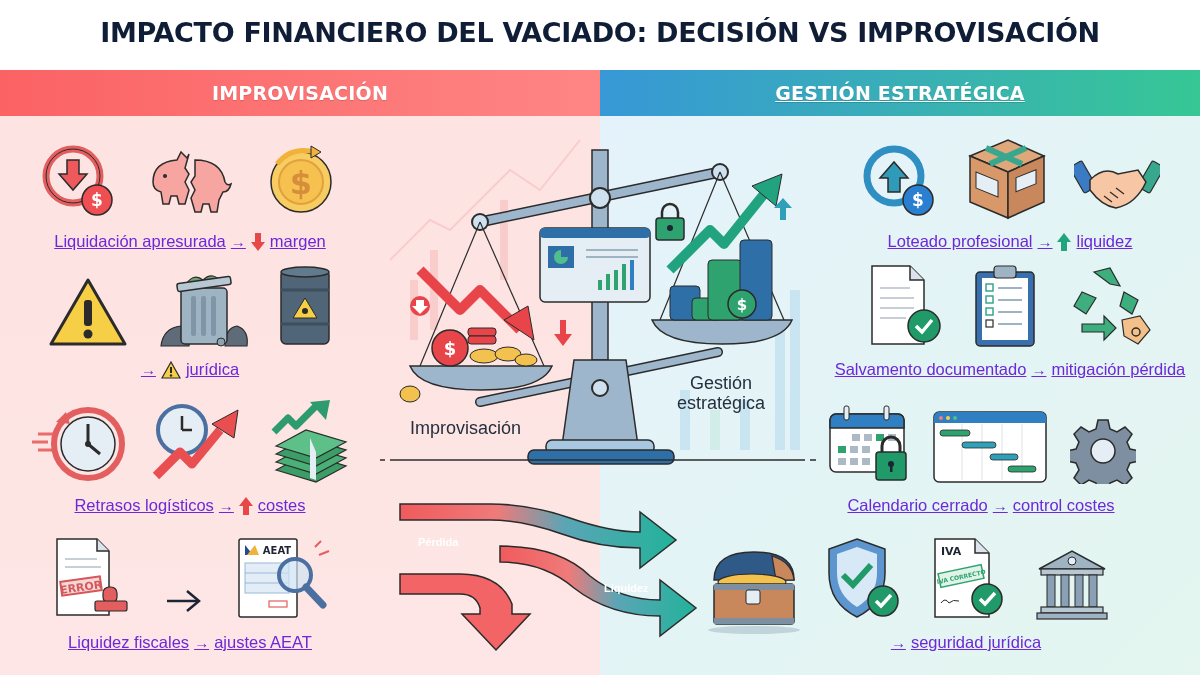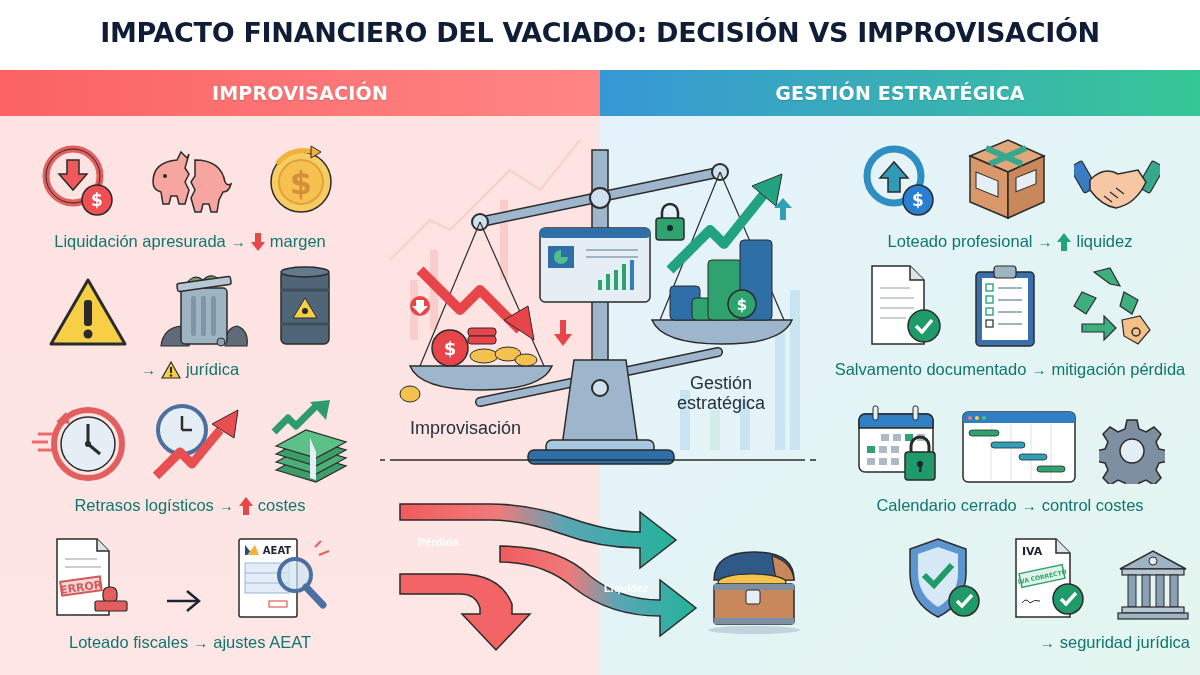--- a/index.html
+++ b/index.html
@@ -10,30 +10,30 @@
     position: absolute; left: 0; top: 0; width: 1200px; height: 64px;
     display: flex; align-items: center; justify-content: center;
     font-family: "DejaVu Sans", sans-serif; font-weight: bold; font-size: 27px;
     color: #0f1e36; letter-spacing: -0.3px; background: #ffffff;
   }
 
   .banner { position: absolute; top: 70px; height: 46px; display: flex; align-items: center; justify-content: center;
     font-family: "DejaVu Sans", sans-serif; font-weight: bold; font-size: 19px; color: #ffffff; letter-spacing: 0.2px;
     text-shadow: 0 1px 1px rgba(0,0,0,0.15); }
   .banner.left { left: 0; width: 600px; background: linear-gradient(90deg, #fb6264 0%, #fd7878 60%, #ff8585 100%); }
-  .banner.right { left: 600px; width: 600px; background: linear-gradient(90deg, #3798d6 0%, #39b3b0 60%, #36c795 100%); }
+  .banner.right { left: 600px; width: 600px; background: linear-gradient(90deg, #3798d6 0%, #39b3b0 60%, #36c795 100%); text-decoration: underline; }
 
   .panel { position: absolute; top: 116px; height: 559px; }
   .panel.left { left: 0; width: 600px; background: linear-gradient(180deg, #fde3e2 0%, #fde6e5 100%); }
   .panel.right { left: 600px; width: 600px; background: linear-gradient(135deg, #e4f3fb 0%, #e3f4f4 60%, #e4f6ef 100%); }
 
   .item { position: absolute; width: 360px; display: flex; flex-direction: column; align-items: center; }
   .icons { display: flex; gap: 26px; align-items: flex-end; height: 86px; }
   .icons svg { display: block; }
-  .caption { margin-top: 12px; font-size: 16.5px; color: #0f766e; white-space: nowrap; display: flex; align-items: center; gap: 5px; }
+  .caption { margin-top: 12px; font-size: 16.5px; color: #6d28d9; white-space: nowrap; display: flex; align-items: center; gap: 5px; text-decoration: underline; }
   .caption .arrow-glyph { font-size: 15px; }
   .mini-arrow { display: inline-block; }
 
   .center { position: absolute; left: 380px; top: 130px; width: 450px; height: 545px; }
 
   .center-label { position: absolute; font-size: 18px; color: #25303e; text-align: center; line-height: 1.1; }
   .flow-label { position: absolute; font-size: 11px; font-weight: bold; color: #ffffff; }
 </style>
 </head>
 <body>
@@ -183,21 +183,21 @@
       <line x1="12" y1="38" x2="56" y2="38" stroke="#9bb7d4"></line>
       <line x1="12" y1="48" x2="56" y2="48" stroke="#9bb7d4"></line>
       <rect x="36" y="66" width="18" height="6" fill="none" stroke="#e35e5f" stroke-width="1.2"></rect>
       <circle cx="62" cy="40" r="16" fill="#cfe3f3" fill-opacity="0.7" stroke="#4a6fa0" stroke-width="4"></circle>
       <line x1="73" y1="52" x2="90" y2="70" stroke="#4a6fa0" stroke-width="7" stroke-linecap="round"></line>
       <line x1="82" y1="12" x2="88" y2="6" stroke="#e35e5f" stroke-width="2"></line>
       <line x1="86" y1="20" x2="96" y2="16" stroke="#e35e5f" stroke-width="2"></line>
     </svg>
   </div>
   <div class="caption">
-    <span>Loteado fiscales</span>
+    <span>Liquidez fiscales</span>
     <span class="arrow-glyph">→</span>
     <span>ajustes AEAT</span>
   </div>
 </div>
 
 <div class="item" style="left:830px; top:134px;">
   <div class="icons">
     <svg width="80" height="80" viewBox="0 0 80 80">
       <circle cx="34" cy="36" r="27" fill="none" stroke="#2f8fc2" stroke-width="7"></circle>
       <path d="M28 52 h12 v-14 h8 l-14 -16 l-14 16 h8z" fill="#2f9bb8" stroke="#2b2b2b" stroke-width="1.5"></path>
@@ -267,21 +267,21 @@
       <circle cx="72" cy="70" r="4" fill="none" stroke="#2b2b2b" stroke-width="1.5"></circle>
     </svg>
   </div>
   <div class="caption">
     <span>Salvamento documentado</span>
     <span class="arrow-glyph">→</span>
     <span>mitigación pérdida</span>
   </div>
 </div>
 
-<div class="item" style="left:830px; top:398px;">
+<div class="item" style="left:801px; top:398px;">
   <div class="icons" style="gap:20px;">
     <svg width="86" height="82" viewBox="0 0 86 82">
       <rect x="4" y="12" width="74" height="58" rx="6" fill="#ffffff" stroke="#2b2b2b" stroke-width="1.5"></rect>
       <path d="M4 18 a6 6 0 0 1 6 -6 h62 a6 6 0 0 1 6 6 v8 h-74z" fill="#2f7fc2" stroke="#2b2b2b" stroke-width="1.5"></path>
       <rect x="18" y="4" width="5" height="14" rx="2" fill="#e6eef5" stroke="#2b2b2b"></rect>
       <rect x="58" y="4" width="5" height="14" rx="2" fill="#e6eef5" stroke="#2b2b2b"></rect>
       <g fill="#aeb9c6">
         <rect x="26" y="32" width="8" height="7"></rect>
           <rect x="38" y="32" width="8" height="7"></rect>
           <rect x="50" y="32" width="8" height="7" fill="#2fa36f"></rect>
@@ -320,21 +320,21 @@
       <circle cx="33" cy="33" r="12" fill="#e6eef5" stroke="#2b2b2b" stroke-width="1.5"></circle>
     </svg>
   </div>
   <div class="caption">
     <span>Calendario cerrado</span>
     <span class="arrow-glyph">→</span>
     <span>control costes</span>
   </div>
 </div>
 
-<div class="item" style="left:830px; top:535px;align-items:flex-end;">
+<div class="item" style="left:786px; top:535px;">
   <div class="icons">
     <svg width="80" height="86" viewBox="0 0 80 86">
       <path d="M34 4 l28 10 v24 q0 30 -28 44 q-28 -14 -28 -44 v-24z" fill="#5d96cf" stroke="#2b2b2b" stroke-width="1.5"></path>
       <path d="M34 12 l20 7 v19 q0 22 -20 34 q-20 -12 -20 -34 v-19z" fill="#d7e8f6"></path>
       <path d="M20 40 l10 10 l18 -20" fill="none" stroke="#1f9a68" stroke-width="6"></path>
       <circle cx="60" cy="66" r="15" fill="#1f9a68" stroke="#2b2b2b" stroke-width="1.5"></circle>
       <path d="M53 66 l5 5 l10 -11" fill="none" stroke="#ffffff" stroke-width="3.5"></path>
     </svg>
     <svg width="80" height="86" viewBox="0 0 80 86">
       <path d="M6 4 h40 l14 14 v64 h-54z" fill="#ffffff" stroke="#2b2b2b" stroke-width="1.5"></path>

